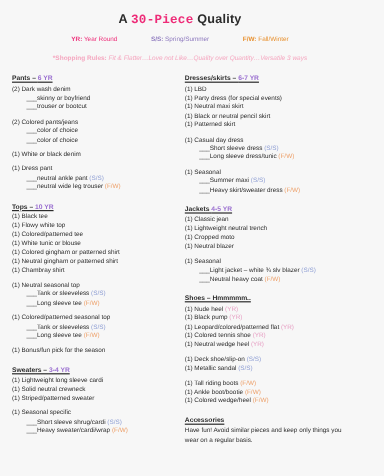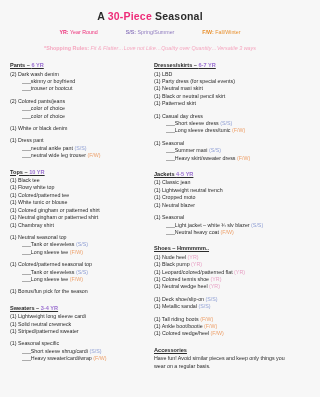--- a/index.html
+++ b/index.html
@@ -18,21 +18,21 @@
   }
   
   .title{
     text-align:center;
     font-size:10.5px;
     font-weight:bold;
     letter-spacing:.2px;
     margin:4px 0 0 0;
     line-height:12px;
   }
-  .title .hl{color:#ee2c78;}
+  .title .hl{color:#ee2c78;font-family:Liberation Mono, monospace;}
   .legend{
     display:flex;
     justify-content:center;
     gap:28px;
     margin-top:7px;
     font-size:5.3px;
     line-height:7px;
   }
   .legend .lg-key{font-weight:bold;}
   .lg-yr .lg-key,.lg-yr{color:#ee2c78;}
@@ -86,21 +86,21 @@
     line-height:7.6px;
     white-space:normal;
   }
 </style>
 </head>
 <body>
 
 <div class="page">
 
   <div class="title">
-    <span>A </span><span class="hl">30-Piece</span><span> Seasonal</span>
+    <span>A </span><span class="hl">30-Piece</span><span> Quality</span>
   </div>
 
   <div class="legend">
     <span class="lg-yr">
       <span class="lg-key">YR:</span>
       <span>Year Round</span>
     </span>
     <span class="lg-ss">
       <span class="lg-key">S/S:</span>
       <span>Spring/Summer</span>

